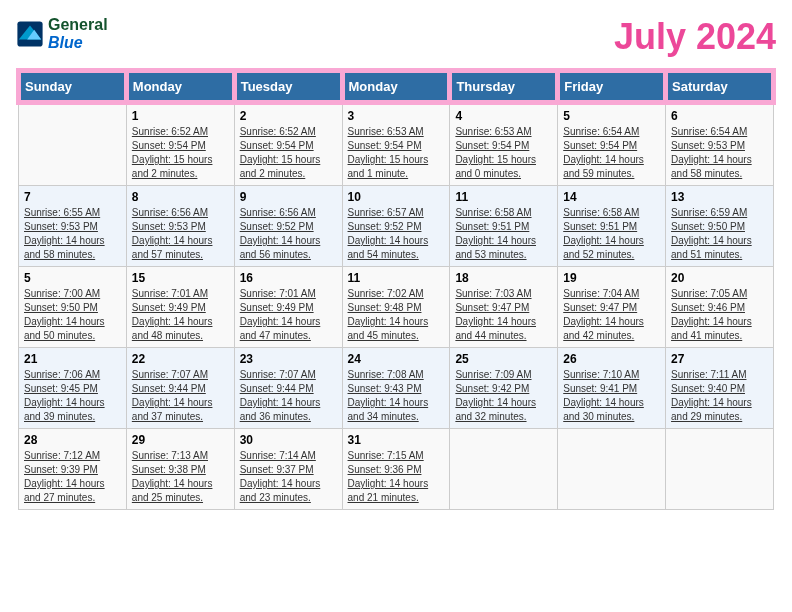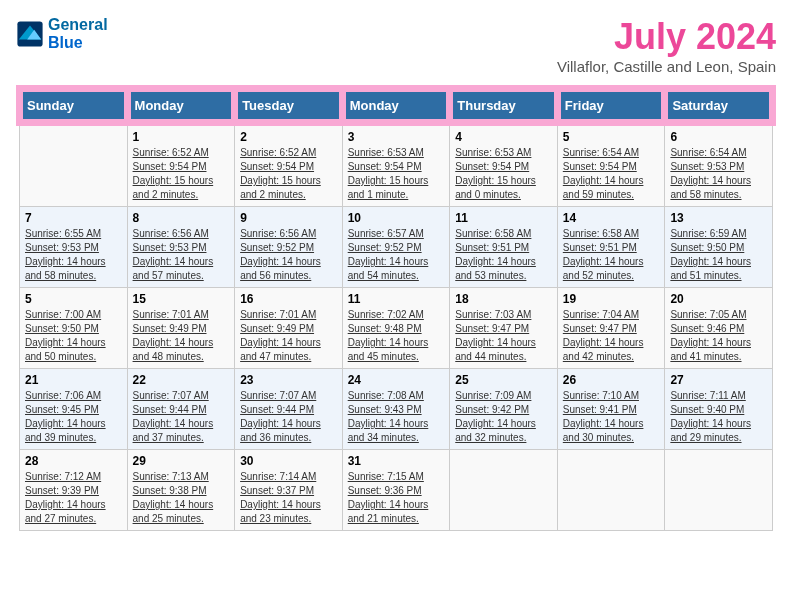--- a/index.html
+++ b/index.html
@@ -42,21 +42,21 @@
       border-collapse: collapse;
       font-size: 11px;
     }
     thead tr th {
       background-color: #2e6da4;
       color: #fff;
       text-align: left;
       padding: 6px 4px;
       font-size: 13px;
       font-weight: bold;
-      border: 7px solid #f9a8d4;
+      border: 5px solid #f9a8d4;
     }
     tbody tr td {
       border: 1px solid #ccc;
       vertical-align: top;
       padding: 4px 5px;
       height: 80px;
       width: calc(100% / 7);
     }
     tbody tr:nth-child(odd) td {
       background-color: #f9f9f9;
@@ -84,27 +84,26 @@
 <body>
 
 <div class="header">
   <div class="logo">
     <svg class="logo-icon" viewBox="0 0 40 40">
       <rect x="2" y="2" width="36" height="36" rx="4" fill="#003366"></rect>
       <polygon points="20,8 36,28 4,28" fill="#0099cc"></polygon>
       <polygon points="26,14 36,28 16,28" fill="#66ccff"></polygon>
     </svg>
     <div>
-      <div style="font-size:16px;font-weight:bold;color:#0369a1;line-height:1.1;">General</div>
-      <div style="font-size:16px;font-weight:bold;color:#0066cc;line-height:1.1;">Blue</div>
+      <div style="font-size:16px;font-weight:bold;color:#14532d;line-height:1.1;">General</div>
+      <div style="font-size:16px;font-weight:bold;color:#0066cc;line-height:1.1;font-style:italic;">Blue</div>
     </div>
   </div>
   <div class="title-block">
     <div class="month-title">July 2024</div>
-    <div class="location-title">Villaflor, Castille and Leon, Spain</div>
   </div>
 </div>
 
 <table>
   <thead>
     <tr id="header-row">
     <th>Sunday</th>
         <th>Monday</th>
         <th>Tuesday</th>
         <th>Monday</th>

